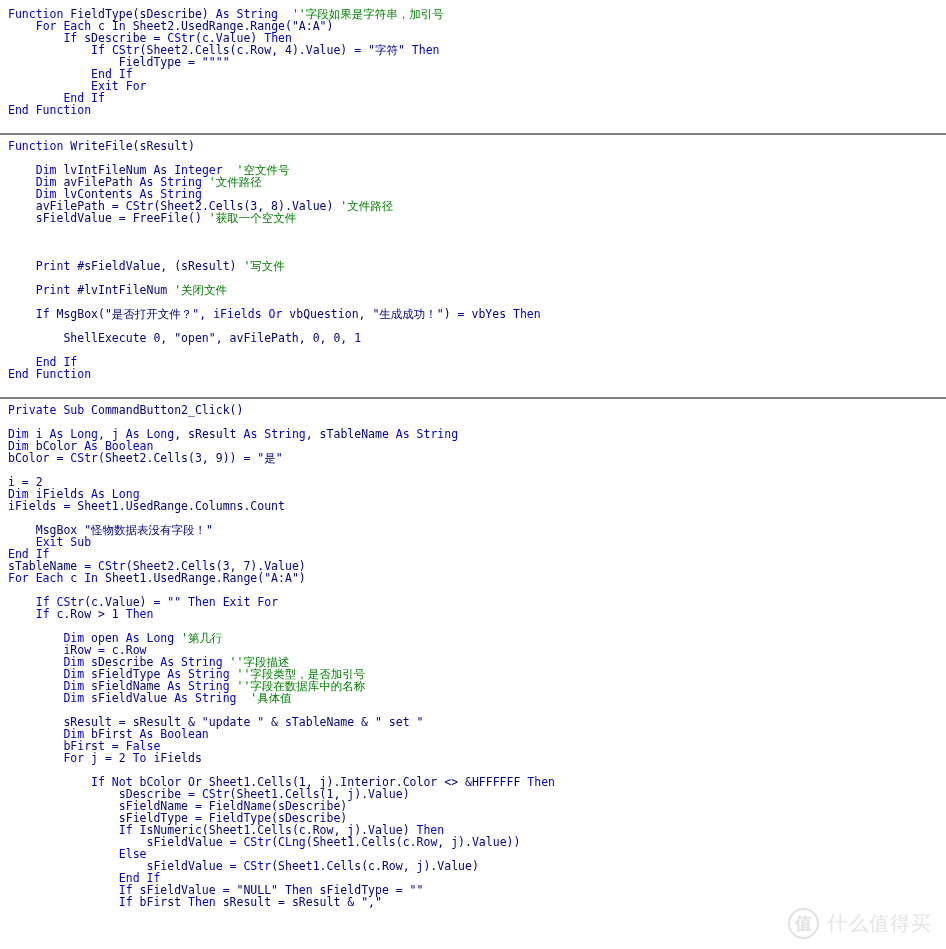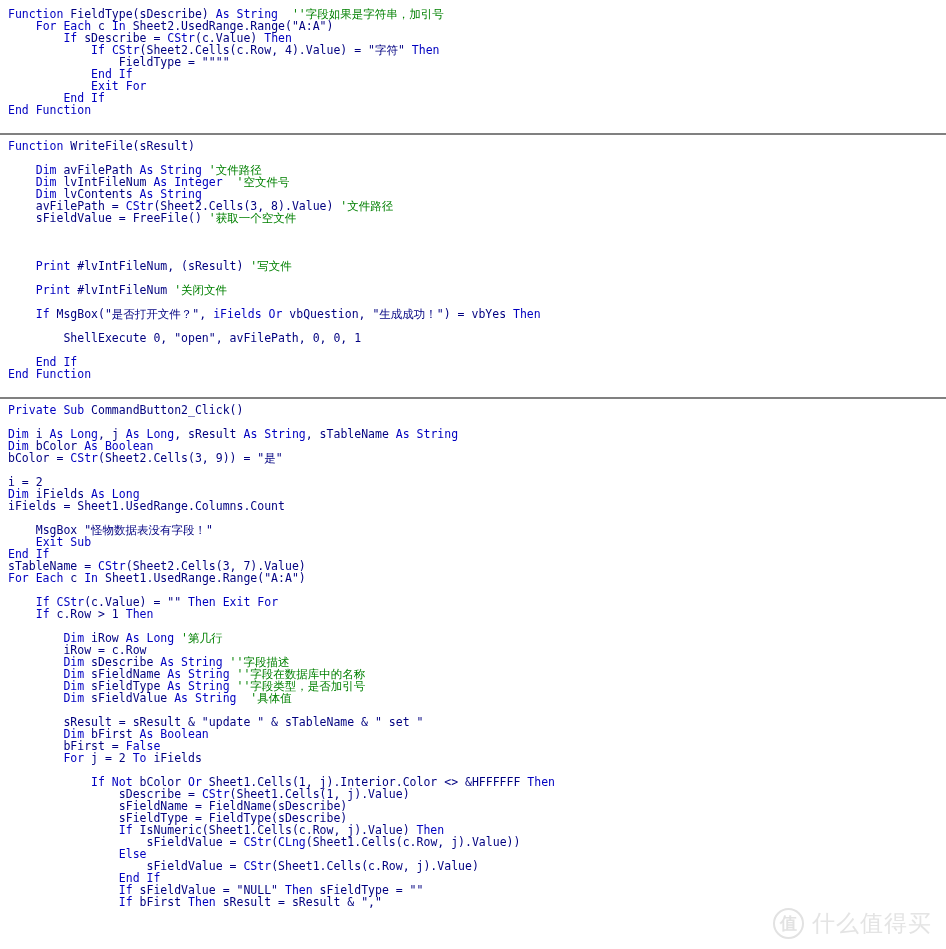--- a/index.html
+++ b/index.html
@@ -79,21 +79,21 @@
     color: #e2e2e2;
     font-family: "DejaVu Sans", "Liberation Sans", sans-serif;
     font-size: 17px;
     line-height: 27px;
     text-align: center;
     font-weight: 600;
   }
   #watermark .wm-text {
     color: #e4e4e4;
     font-family: "DejaVu Sans", "Liberation Sans", sans-serif;
-    font-size: 23px;
+    font-size: 20px;
     letter-spacing: 1px;
     font-weight: 500;
   }
 </style>
 </head>
 <body>
 
 <div id="editor">
   <div class="code-area" id="code-area">
       <div class="line"><span class="kw">Function </span><span class="idn">FieldType(sDescribe) </span><span class="kw">As String</span><span class="idn">  </span><span class="cmt">''字段如果是字符串，加引号</span></div>
@@ -102,29 +102,29 @@
       <div class="line"><span class="plain">            </span><span class="kw">If </span><span class="kw">CStr</span><span class="idn">(Sheet2.Cells(c.Row, 4).Value) = "字符" </span><span class="kw">Then</span></div>
       <div class="line"><span class="plain">                </span><span class="idn">FieldType = """"</span></div>
       <div class="line"><span class="plain">            </span><span class="kw">End If</span></div>
       <div class="line"><span class="plain">            </span><span class="kw">Exit For</span></div>
       <div class="line"><span class="plain">        </span><span class="kw">End If</span></div>
       <div class="line"><span class="kw">End Function</span></div>
       <div class="line blank">&nbsp;</div>
       <div class="sep-line"></div>
       <div class="line"><span class="kw">Function </span><span class="idn">WriteFile(sResult)</span></div>
       <div class="line blank">&nbsp;</div>
+      <div class="line"><span class="plain">    </span><span class="kw">Dim </span><span class="idn">lvIntFileNum </span><span class="kw">As Integer</span><span class="cmt">  '空文件号</span></div>
       <div class="line"><span class="plain">    </span><span class="kw">Dim </span><span class="idn">avFilePath </span><span class="kw">As String </span><span class="cmt">'文件路径</span></div>
-      <div class="line"><span class="plain">    </span><span class="kw">Dim </span><span class="idn">lvIntFileNum </span><span class="kw">As Integer</span><span class="cmt">  '空文件号</span></div>
       <div class="line"><span class="plain">    </span><span class="kw">Dim </span><span class="idn">lvContents </span><span class="kw">As String</span></div>
       <div class="line"><span class="plain">    </span><span class="idn">avFilePath = </span><span class="kw">CStr</span><span class="idn">(Sheet2.Cells(3, 8).Value) </span><span class="cmt">'文件路径</span></div>
       <div class="line"><span class="plain">    </span><span class="idn">sFieldValue = FreeFile() </span><span class="cmt">'获取一个空文件</span></div>
       <div class="line blank">&nbsp;</div>
       <div class="line blank">&nbsp;</div>
       <div class="line blank">&nbsp;</div>
-      <div class="line"><span class="plain">    </span><span class="kw">Print </span><span class="idn">#lvIntFileNum, (sResult) </span><span class="cmt">'写文件</span></div>
+      <div class="line"><span class="plain">    </span><span class="kw">Print </span><span class="idn">#sFieldValue, (sResult) </span><span class="cmt">'写文件</span></div>
       <div class="line blank">&nbsp;</div>
       <div class="line"><span class="plain">    </span><span class="kw">Print </span><span class="idn">#lvIntFileNum </span><span class="cmt">'关闭文件</span></div>
       <div class="line blank">&nbsp;</div>
       <div class="line"><span class="plain">    </span><span class="kw">If </span><span class="idn">MsgBox("是否打开文件？", </span><span class="kw">iFields Or </span><span class="idn">vbQuestion, "生成成功！") = </span><span class="idn">vbYes </span><span class="kw">Then</span></div>
       <div class="line blank">&nbsp;</div>
       <div class="line"><span class="plain">        </span><span class="idn">ShellExecute 0, "open", avFilePath, 0, 0, 1</span></div>
       <div class="line blank">&nbsp;</div>
       <div class="line"><span class="plain">    </span><span class="kw">End If</span></div>
       <div class="line"><span class="kw">End Function</span></div>
       <div class="line blank">&nbsp;</div>
@@ -141,25 +141,25 @@
       <div class="line blank">&nbsp;</div>
       <div class="line"><span class="plain">    </span><span class="idn">MsgBox "怪物数据表没有字段！"</span></div>
       <div class="line"><span class="plain">    </span><span class="kw">Exit Sub</span></div>
       <div class="line"><span class="kw">End If</span></div>
       <div class="line"><span class="idn">sTableName = </span><span class="kw">CStr</span><span class="idn">(Sheet2.Cells(3, 7).Value)</span></div>
       <div class="line"><span class="kw">For Each </span><span class="idn">c </span><span class="kw">In </span><span class="idn">Sheet1.UsedRange.Range("A:A")</span></div>
       <div class="line blank">&nbsp;</div>
       <div class="line"><span class="plain">    </span><span class="kw">If </span><span class="kw">CStr</span><span class="idn">(c.Value) = "" </span><span class="kw">Then Exit For</span></div>
       <div class="line"><span class="plain">    </span><span class="kw">If </span><span class="idn">c.Row &gt; 1 </span><span class="kw">Then</span></div>
       <div class="line blank">&nbsp;</div>
-      <div class="line"><span class="plain">        </span><span class="kw">Dim </span><span class="idn">iRow </span><span class="kw">As Long </span><span class="cmt">'第几行</span></div>
+      <div class="line"><span class="plain">        </span><span class="kw">Dim </span><span class="idn">open </span><span class="kw">As Long </span><span class="cmt">'第几行</span></div>
       <div class="line"><span class="plain">        </span><span class="idn">iRow = c.Row</span></div>
       <div class="line"><span class="plain">        </span><span class="kw">Dim </span><span class="idn">sDescribe </span><span class="kw">As String </span><span class="cmt">''字段描述</span></div>
+      <div class="line"><span class="plain">        </span><span class="kw">Dim </span><span class="idn">sFieldType </span><span class="kw">As String </span><span class="cmt">''字段类型，是否加引号</span></div>
       <div class="line"><span class="plain">        </span><span class="kw">Dim </span><span class="idn">sFieldName </span><span class="kw">As String </span><span class="cmt">''字段在数据库中的名称</span></div>
-      <div class="line"><span class="plain">        </span><span class="kw">Dim </span><span class="idn">sFieldType </span><span class="kw">As String </span><span class="cmt">''字段类型，是否加引号</span></div>
       <div class="line"><span class="plain">        </span><span class="kw">Dim </span><span class="idn">sFieldValue </span><span class="kw">As String</span><span class="cmt">  '具体值</span></div>
       <div class="line blank">&nbsp;</div>
       <div class="line"><span class="plain">        </span><span class="idn">sResult = sResult &amp; "update " &amp; sTableName &amp; " set "</span></div>
       <div class="line"><span class="plain">        </span><span class="kw">Dim </span><span class="idn">bFirst </span><span class="kw">As Boolean</span></div>
       <div class="line"><span class="plain">        </span><span class="idn">bFirst = </span><span class="kw">False</span></div>
       <div class="line"><span class="plain">        </span><span class="kw">For </span><span class="idn">j = 2 </span><span class="kw">To </span><span class="idn">iFields</span></div>
       <div class="line blank">&nbsp;</div>
       <div class="line"><span class="plain">            </span><span class="kw">If Not </span><span class="idn">bColor </span><span class="kw">Or </span><span class="idn">Sheet1.Cells(1, j).Interior.Color &lt;&gt; &amp;HFFFFFF </span><span class="kw">Then</span></div>
       <div class="line"><span class="plain">                </span><span class="idn">sDescribe = </span><span class="kw">CStr</span><span class="idn">(Sheet1.Cells(1, j).Value)</span></div>
       <div class="line"><span class="plain">                </span><span class="idn">sFieldName = FieldName(sDescribe)</span></div>

